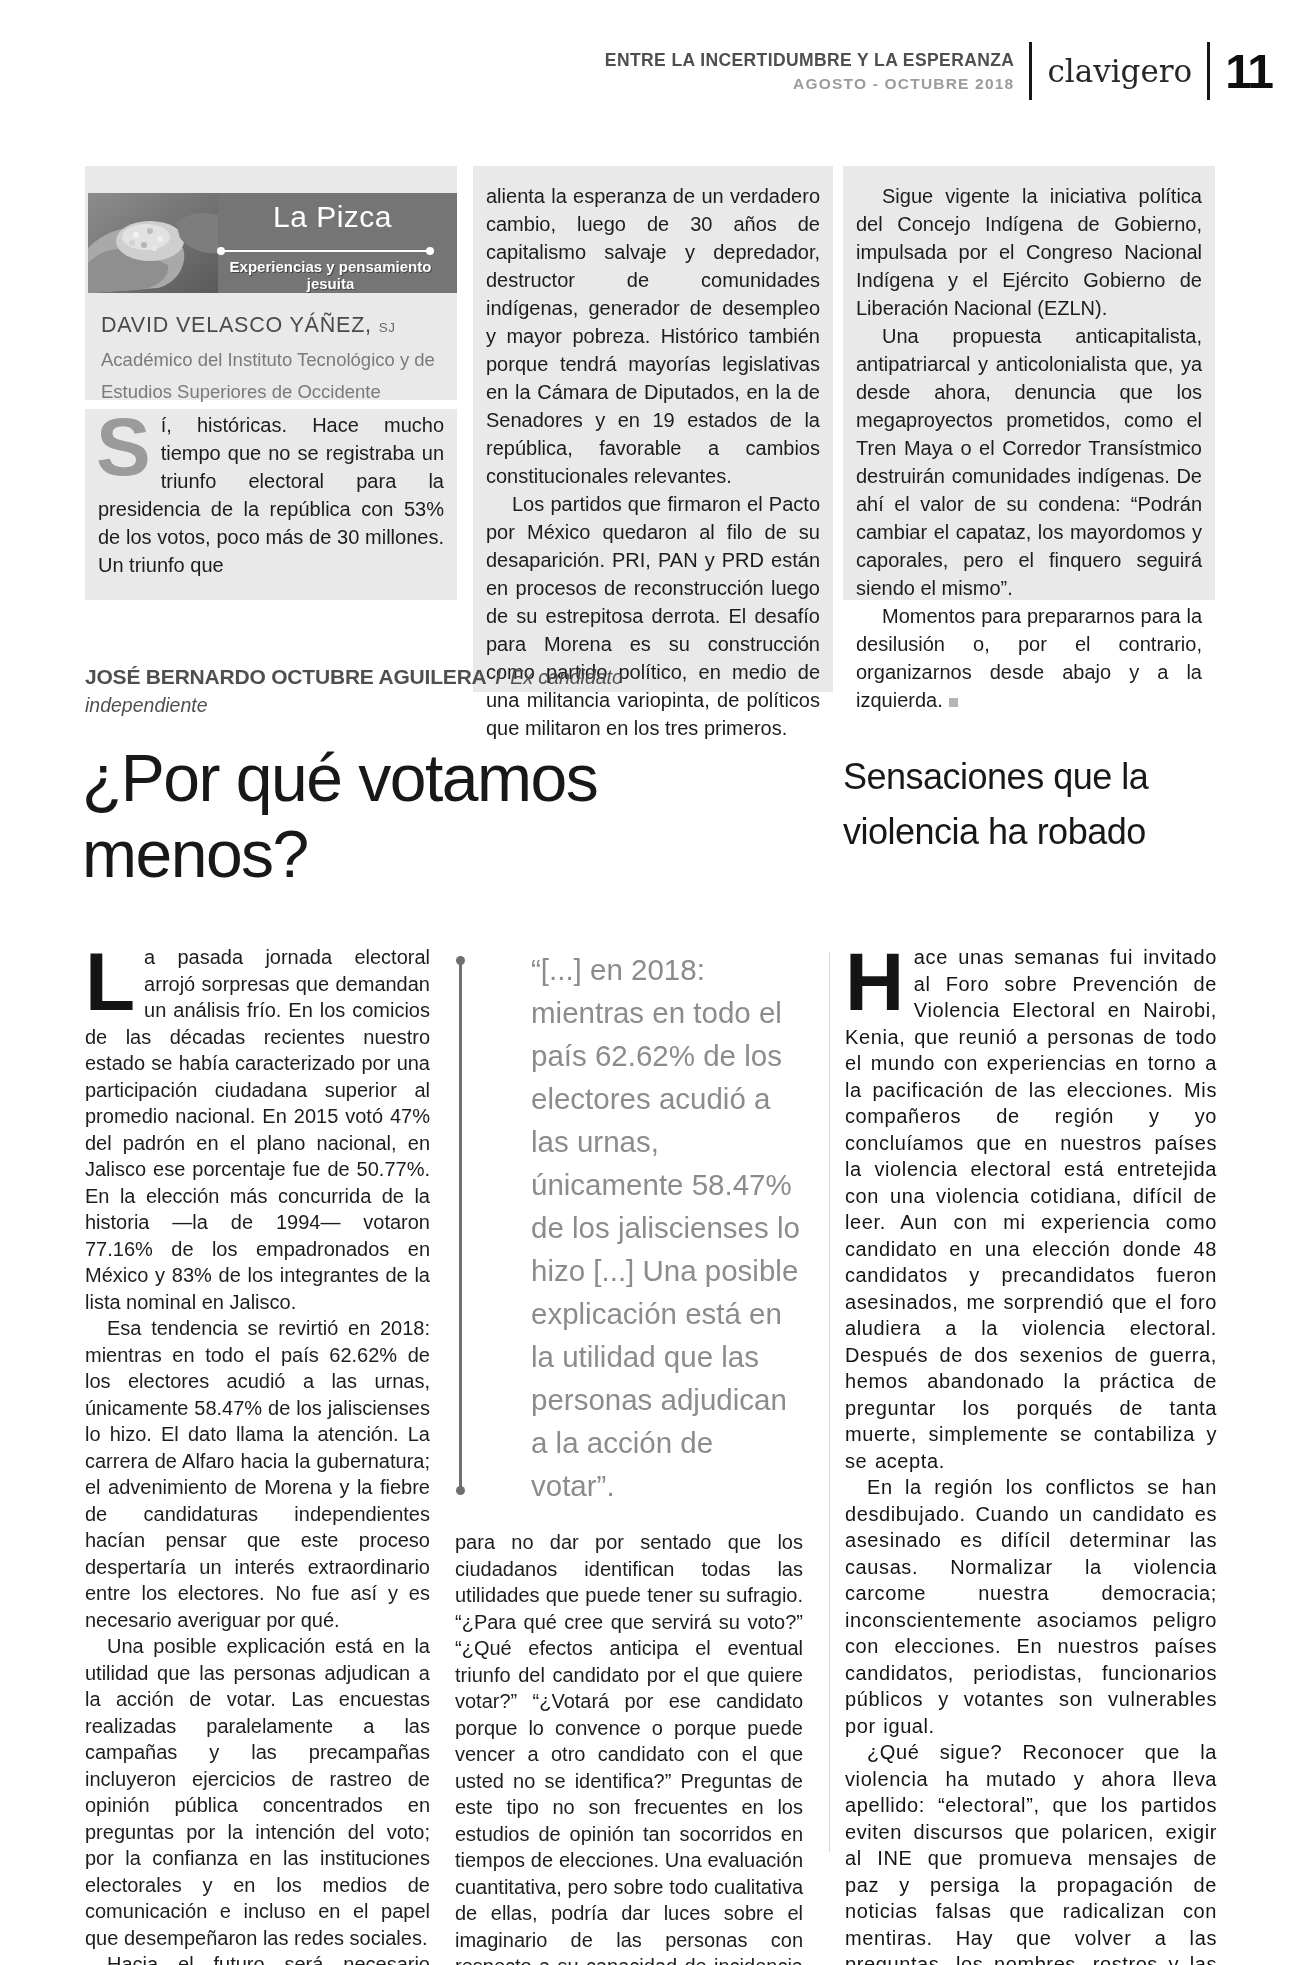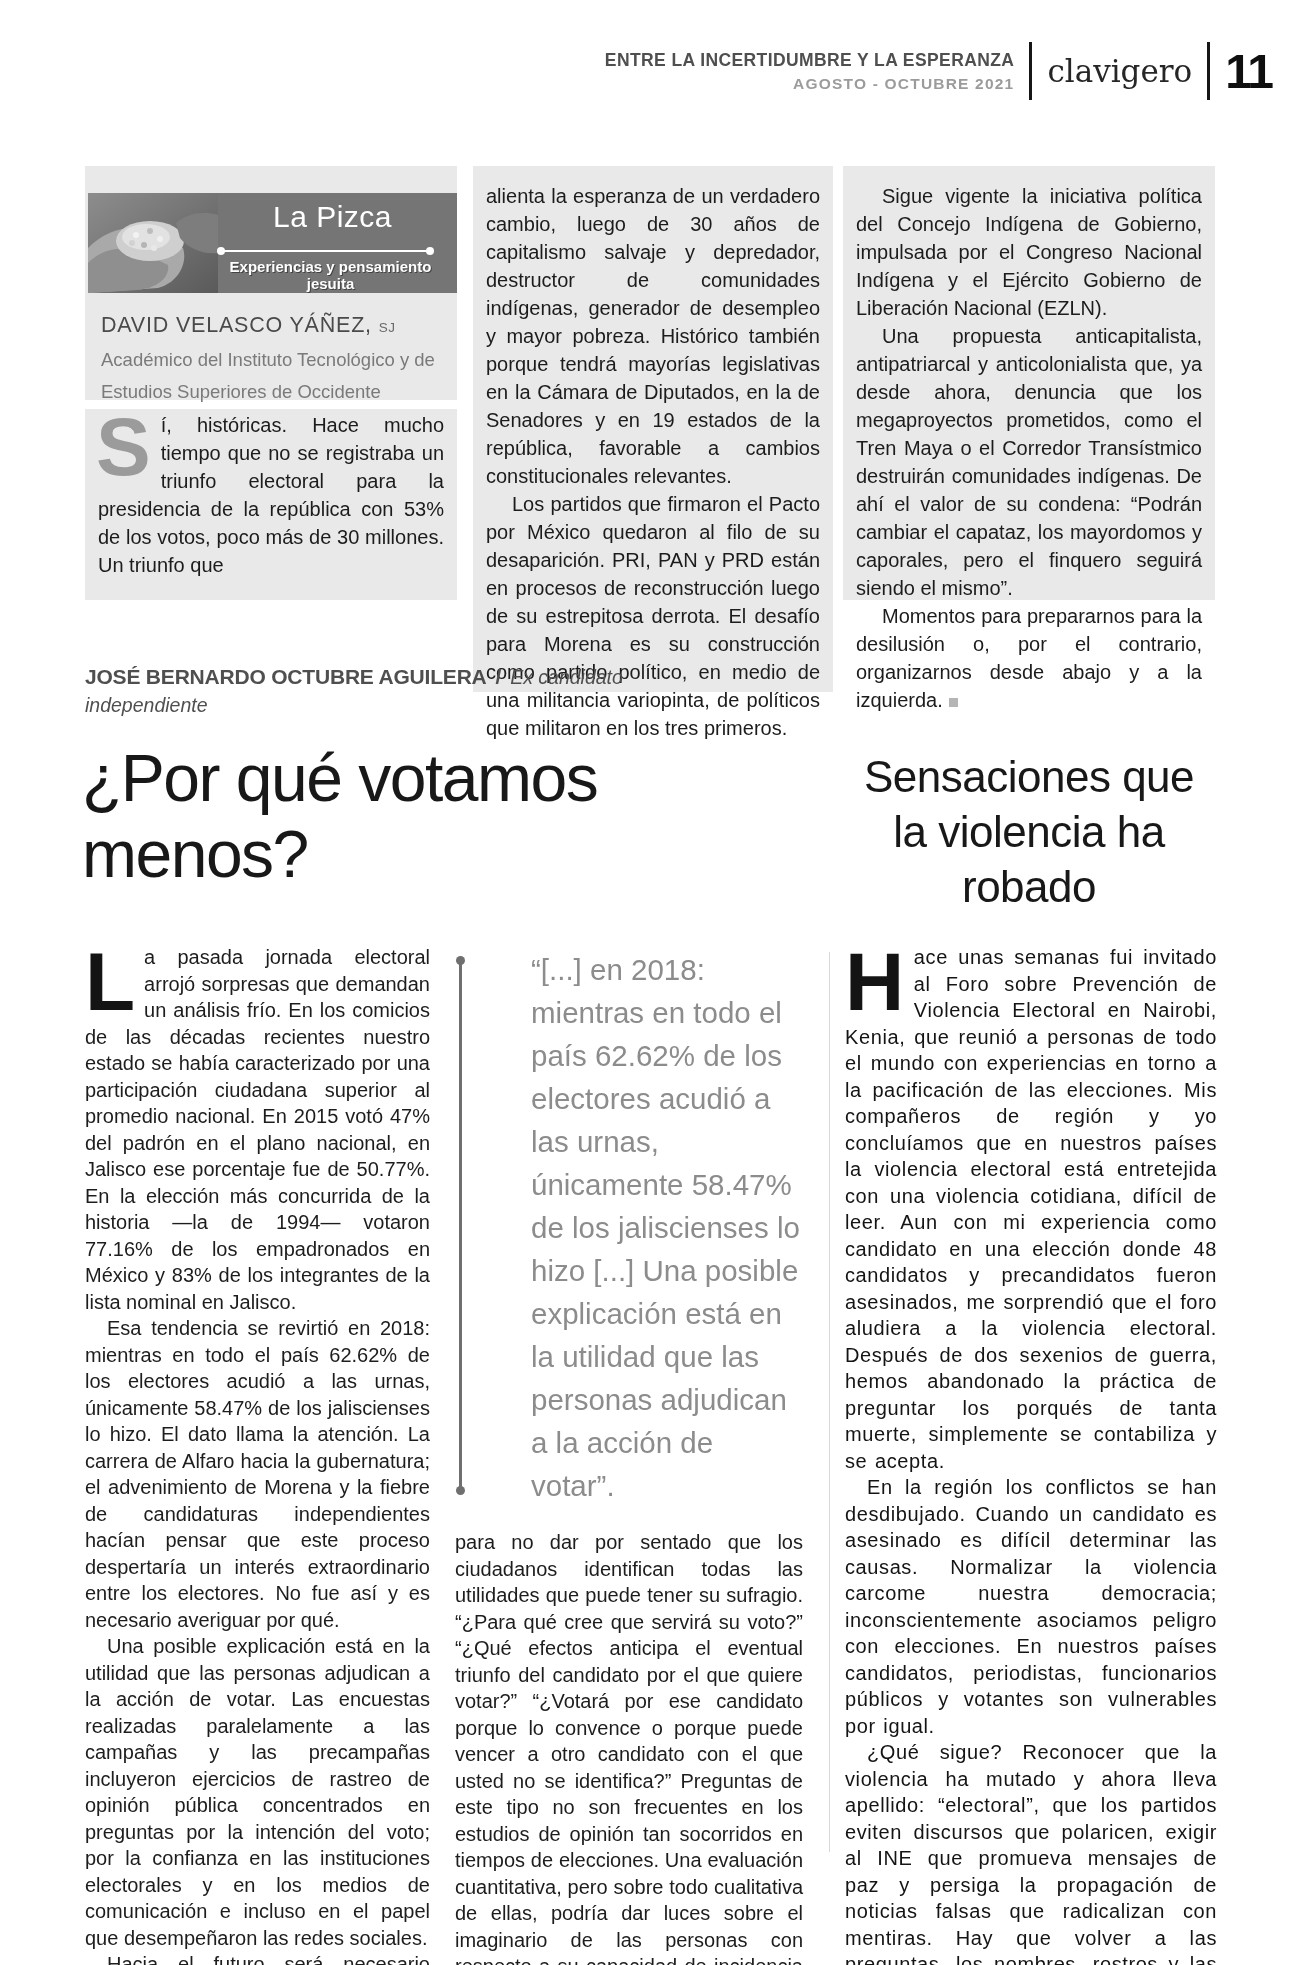--- a/index.html
+++ b/index.html
@@ -56,21 +56,21 @@
   .byline { position:absolute; font-size:21px; color:#4f4f4f; line-height:27px; }
   #byline-left { left:85px; top:663px; width:590px; }
   #byline-right { left:845px; top:659px; width:362px; }
   .byline-name { font-weight:bold; letter-spacing:-0.2px; }
   .byline-sep { font-weight:bold; color:#4f4f4f; padding:0 3px; }
   .byline-role { font-style:italic; font-size:19.5px; }
 
   
   .big-title { position:absolute; color:#181818; }
   #title-left { left:82px; top:740px; width:565px; font-size:66px; line-height:76px; letter-spacing:-1.5px; }
-  #title-right { left:843px; top:749px; width:372px; font-size:44px; line-height:55px; letter-spacing:-0.5px;text-align:center; }
+  #title-right { left:843px; top:749px; width:372px; font-size:36px; line-height:55px; letter-spacing:-0.5px; }
 
   
   .col { position:absolute; text-align:justify; color:#1d1d1d; }
   #col-left { left:85px; top:944px; width:345px; font-size:20px; line-height:26.5px; }
   .col p { margin:0; }
   .col p.indent { text-indent:22px; }
   .dropcap-big { float:left; font-weight:bold; font-size:82px; line-height:70px;
     margin:3px 9px 0 0; color:#141414; }
 
   #col-mid { left:455px; top:948px; width:348px; }
@@ -90,21 +90,21 @@
   .endmark { display:inline-block; width:9px; height:9px; background:#b5b5b5; margin-left:6px; }
 </style>
 </head>
 <body>
 
 <div class="page">
 
   <div class="header">
     <div class="header-titles">
       <div class="header-title">ENTRE LA INCERTIDUMBRE Y LA ESPERANZA</div>
-      <div class="header-date">AGOSTO - OCTUBRE 2021</div>
+      <div class="header-date">AGOSTO - OCTUBRE 2018</div>
     </div>
     <div class="header-bar"></div>
     <div class="brand">clavigero</div>
     <div class="header-bar"></div>
     <div class="page-num">11</div>
   </div>
 
   <div class="gbox" id="box-pizca">
     <div class="banner">
       <svg class="banner-photo" width="130" height="100" viewBox="0 0 130 100">

